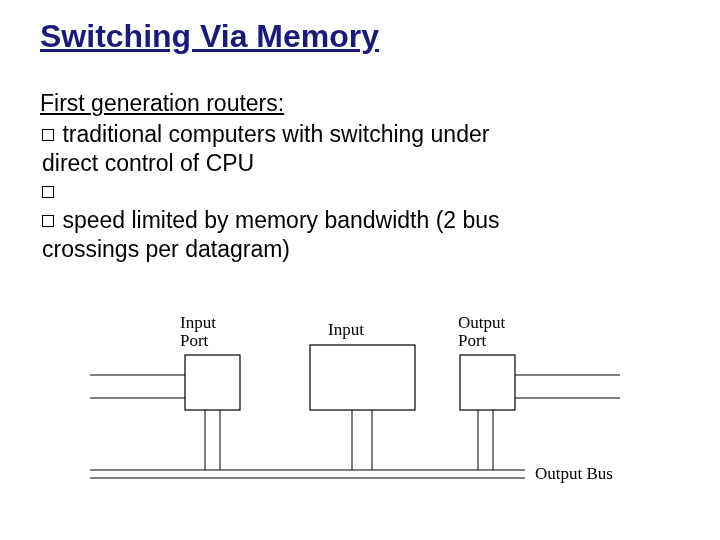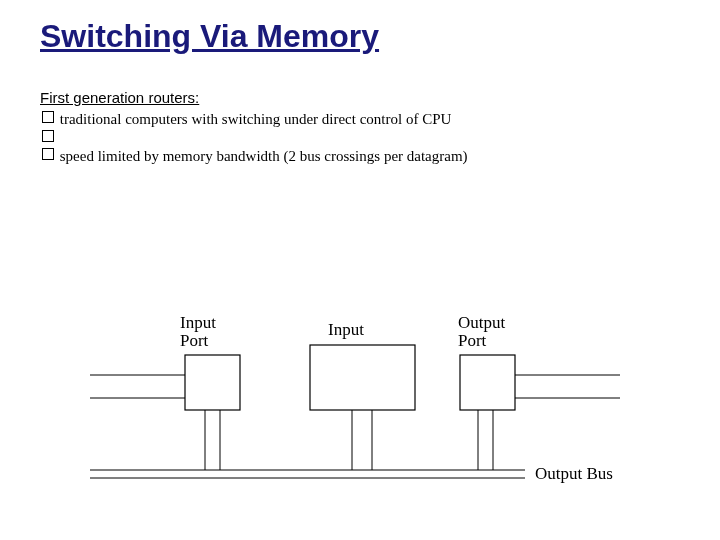--- a/index.html
+++ b/index.html
@@ -19,34 +19,33 @@
     padding: 18px 40px 0 40px;
   }
   .title {
     font-size: 32px;
     text-decoration: underline;
     color: #1a1a7a;
     margin: 0 0 18px 0;
     font-weight: bold;
   }
   .body-text {
-    font-size: 15px;
+    font-size: 23px;
     line-height: 1.25;
     margin-top: 34px;
   }
   .subheading {
     text-decoration: underline;
     display: inline-block;
     margin-bottom: 2px;
   }
   .bullet-row {
     display: block;
     margin: 0;
     padding: 0 0 0 2px;
-    font-family: Liberation Serif, serif;
   }
   .bullet-box {
     display: inline-block;
     width: 12px;
     height: 12px;
     border: 1.5px solid #000;
     vertical-align: 1px;
     margin-right: 2px;
     box-sizing: border-box;
   }

